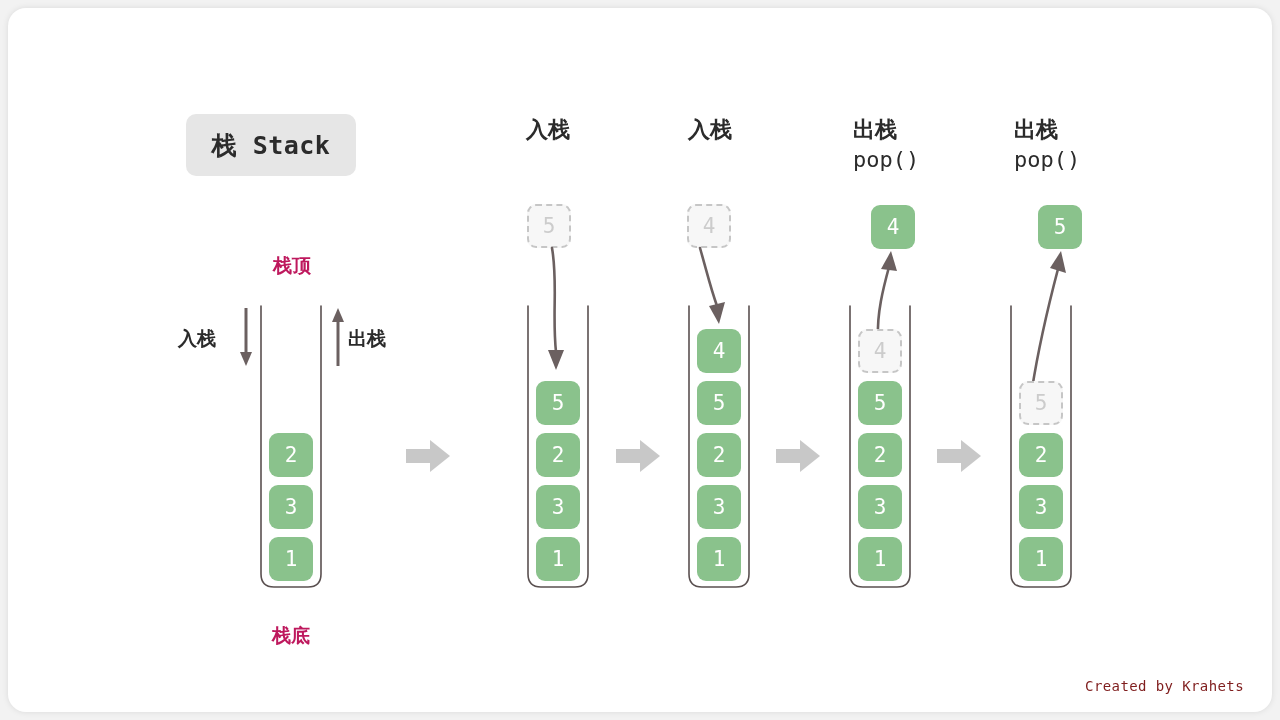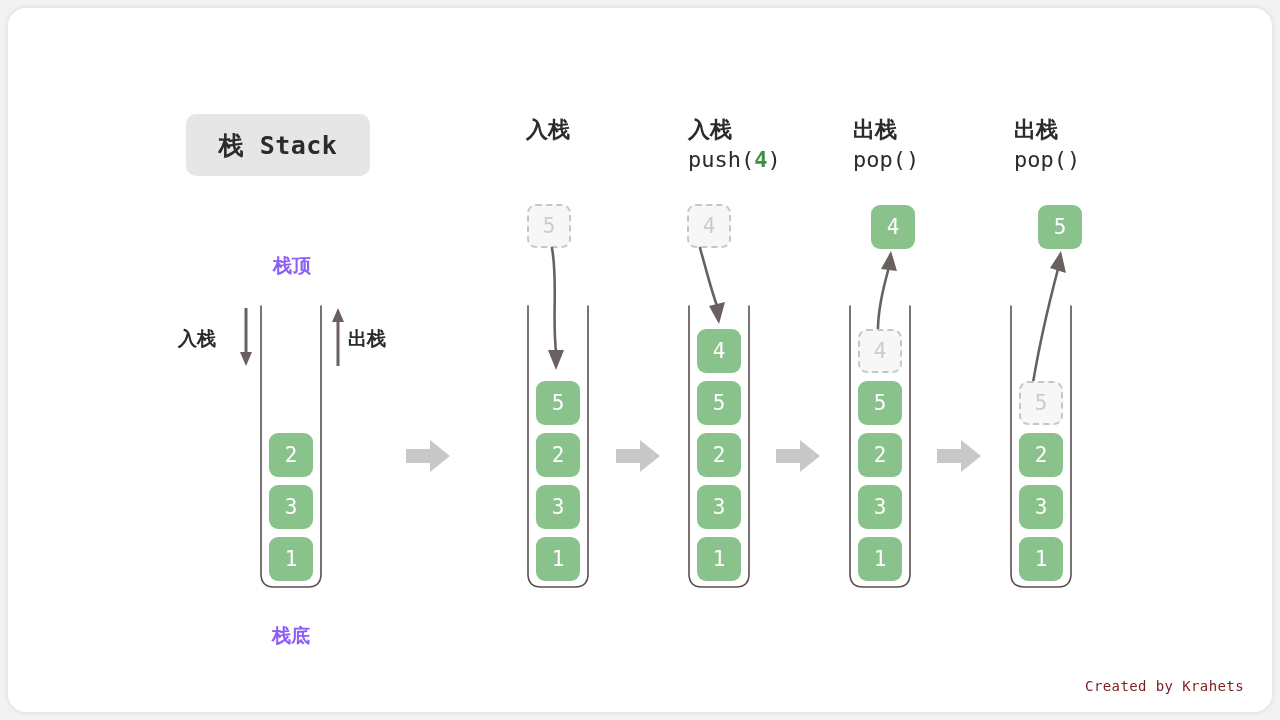--- a/index.html
+++ b/index.html
@@ -21,21 +21,21 @@
     background: #ffffff;
     border-radius: 18px;
     box-shadow: 0 0 6px rgba(0,0,0,0.10);
     overflow: hidden;
   }
   .abs { position: absolute; }
 
   
   #title-badge {
     left: 178px; top: 106px;
-    width: 184px; height: 62px;
+    width: 170px; height: 62px;
     background: #e6e6e6;
     border-radius: 10px;
     display: flex; align-items: center; justify-content: center;
   }
   #title-badge .txt {
     font-family: "DejaVu Sans Mono", "Liberation Mono", monospace;
     font-size: 25px;
     font-weight: bold;
     color: #2b2b2b;
     letter-spacing: 0.5px;
@@ -82,21 +82,21 @@
 
   
   .side-label {
     font-size: 19px;
     font-weight: bold;
     color: #2b2b2b;
   }
   .cap-label {
     font-size: 19px;
     font-weight: bold;
-    color: #8b5cf6;
+    color: #be185d;
     text-align: center;
     width: 120px;
   }
 
   
   #footer {
     right: 28px; bottom: 18px;
     font-family: "DejaVu Sans Mono", "Liberation Mono", monospace;
     font-size: 14px;
     color: #7f1d1d;
@@ -167,21 +167,20 @@
       <div class="cell solid" style="position: absolute; left: 0px; top: 104px;">3</div>
       <div class="cell solid" style="position: absolute; left: 0px; top: 156px;">1</div>
     </div>
 
   <svg class="abs" style="left:608px; top:430px;" width="46" height="36">
     <polygon points="0,11 24,11 24,2 44,18 24,34 24,25 0,25" fill="#c8c8c8"></polygon>
   </svg>
 
   <div class="abs col-head" style="left:680px; top:107px;">
     <div class="cn">入栈</div>
-    <div class="code"><span>push(</span><span class="num">4</span><span>)</span></div>
   </div>
   <div class="abs cell ghost" style="left:679px; top:196px;">4</div>
   <svg class="abs" style="left:680px; top:240px;" width="60" height="86">
     <path d="M12,0 C20,28 22,38 29,58" fill="none" stroke="#6b6060" stroke-width="2.6" stroke-linecap="round"></path>
     <polygon points="31,76 21,58 37,54" fill="#6b6060"></polygon>
   </svg>
   <svg class="abs" style="left:680px; top:298px;" width="62" height="282">
     <path d="M1,0 L1,268 Q1,281 14,281 L48,281 Q61,281 61,268 L61,0" fill="none" stroke="#5a5050" stroke-width="1.6" stroke-linecap="round"></path>
   </svg>
   <div class="abs" id="stack-2" style="left:689px; top:321px;">

